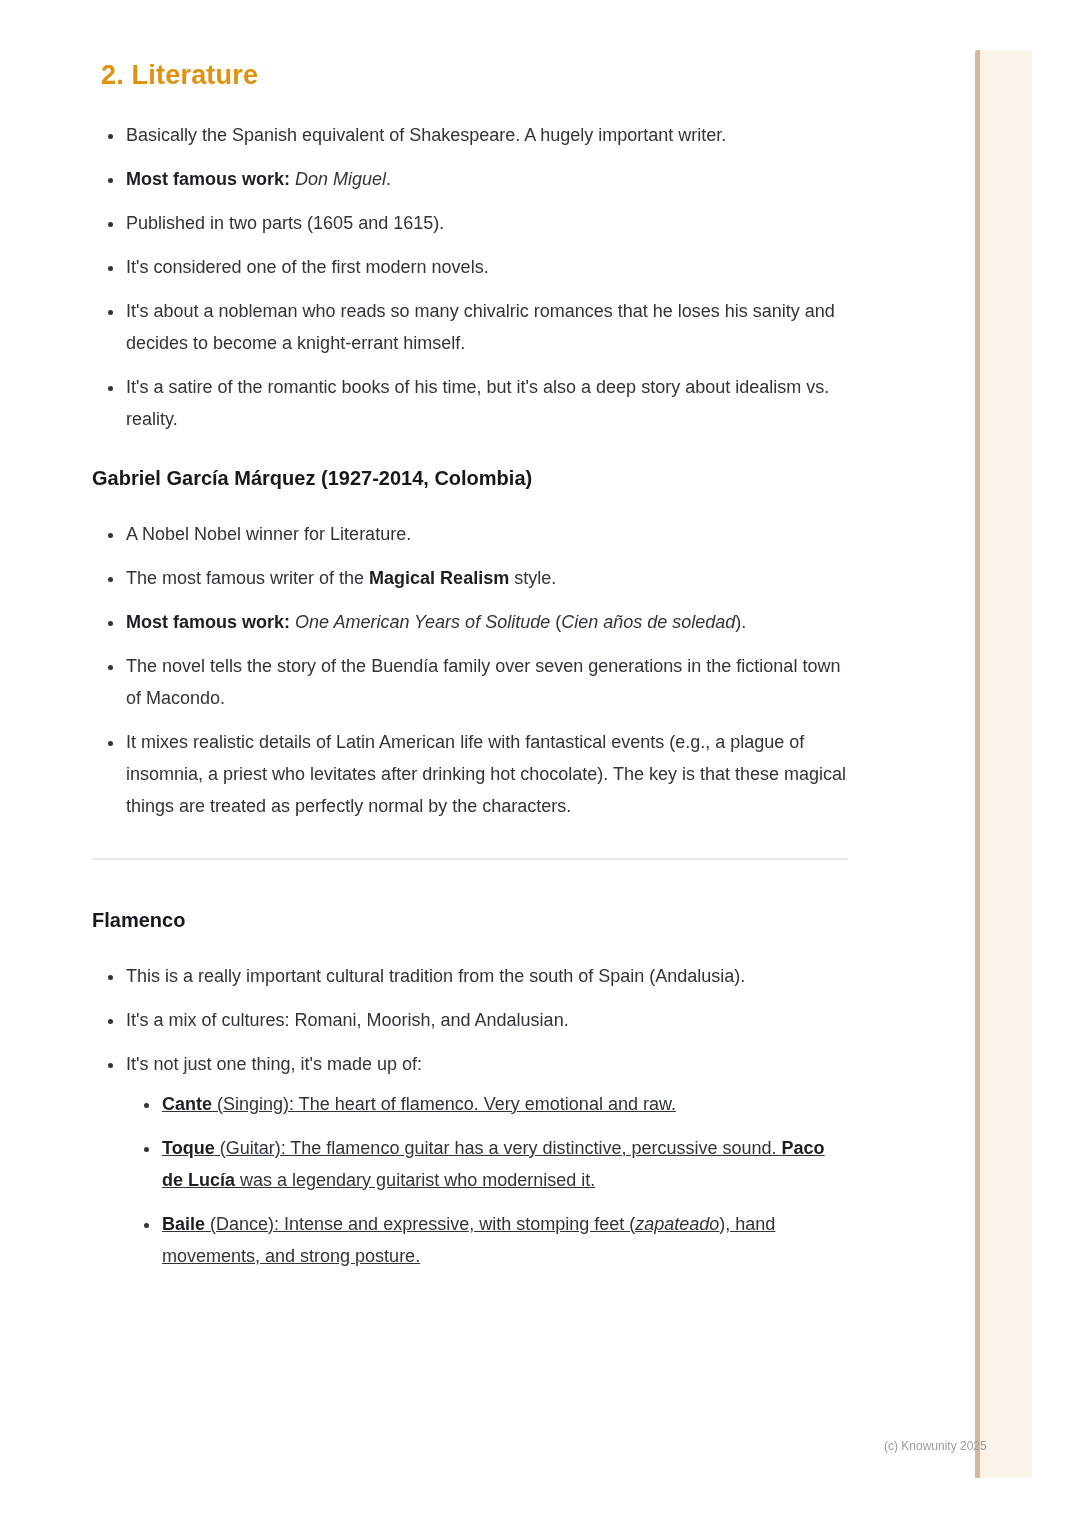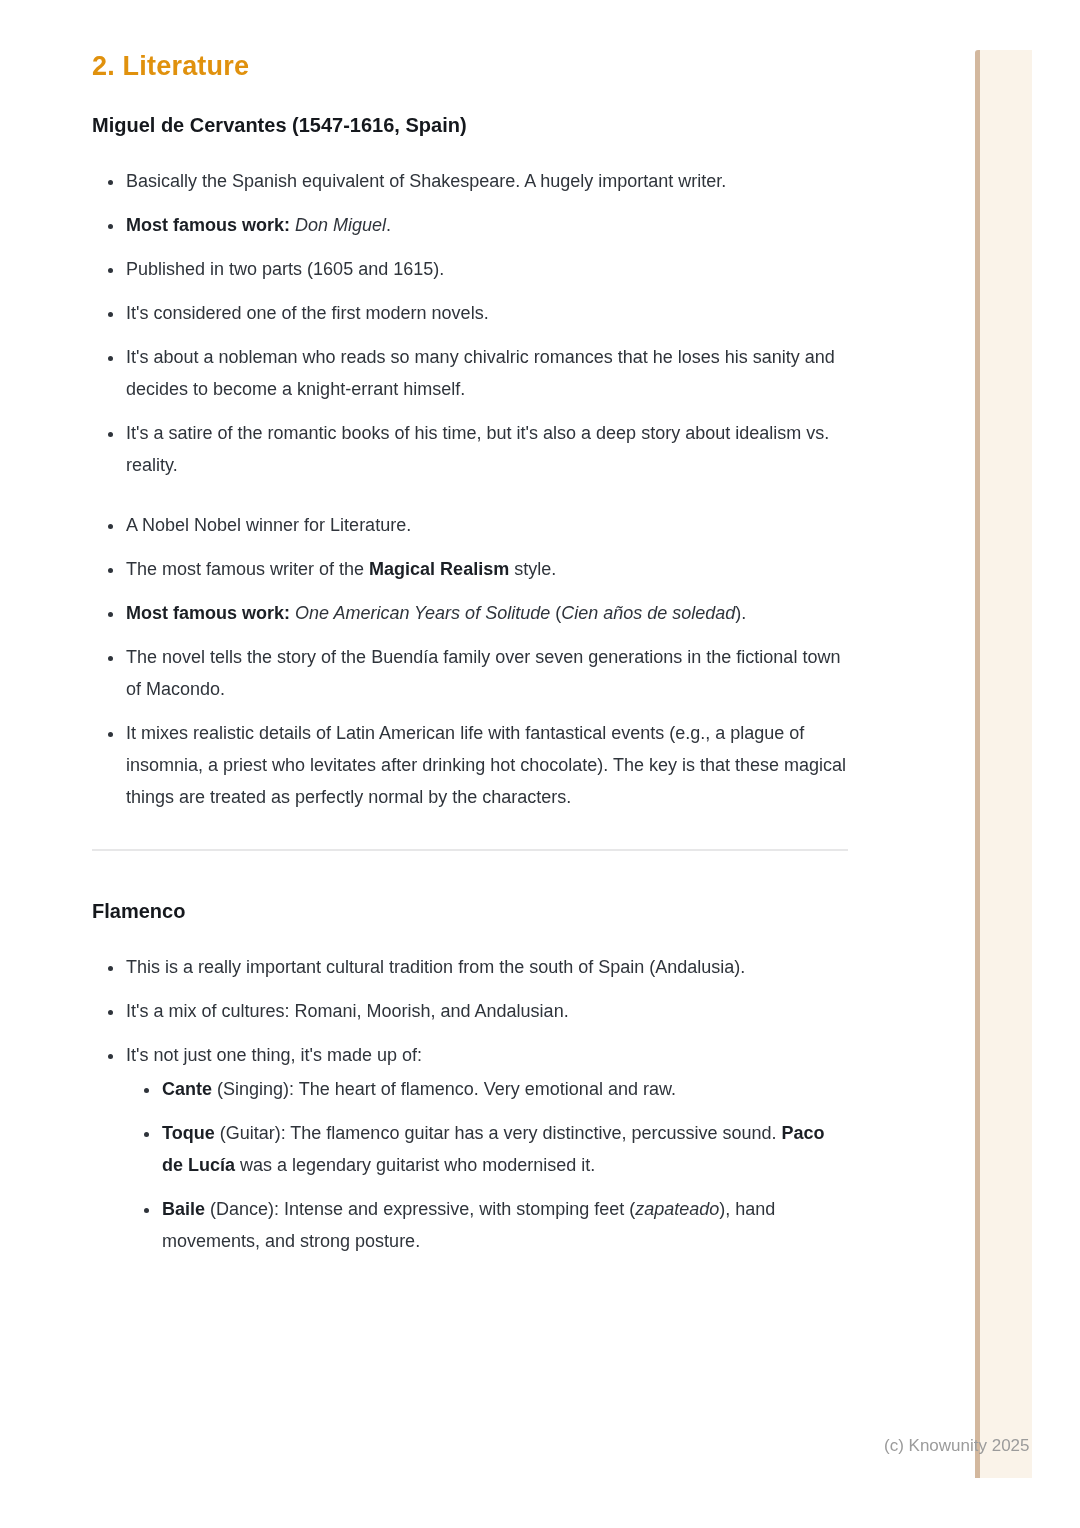--- a/index.html
+++ b/index.html
@@ -17,21 +17,21 @@
   body{
     width:1080px;height:1528px;position:relative;overflow:hidden;
     background:#ffffff;
     font-family:"Liberation Sans","DejaVu Sans",sans-serif;
     -webkit-font-smoothing:antialiased;
   }
   .content{
     position:absolute;left:92px;top:52px;width:756px;
   }
   h2.section-heading{
-    margin:0;
+    margin:9px;
     font-size:27px;font-weight:700;line-height:1.1;
     color:var(--accent);
     letter-spacing:.2px;
   }
   h3.subsection-title{
     margin:31px 0 0;
     font-size:20px;font-weight:700;line-height:1.2;
     color:var(--heading);
   }
   ul.bullet-list{
@@ -44,60 +44,60 @@
     color:var(--text);
     margin:0 0 12px;
     padding-left:2px;
   }
   ul.bullet-list li::marker{color:var(--text);font-size:15px;}
   ul.sub-list{
     list-style:disc;
     margin:2px 0 0;
     padding:0 0 0 34px;
   }
-  ul.sub-list li{margin-top:2px;}
+  ul.sub-list li{margin-top:8px;text-decoration:underline;}
   ul.sub-list li:last-child{margin-bottom:0;}
   .b{font-weight:700;color:var(--bold);}
   .i{font-style:italic;}
   hr.section-divider{
     border:none;border-top:2px solid var(--divider);
     margin:36px 0 48px;
   }
   .next-page-edge{
     position:absolute;
     left:975px;top:50px;width:57px;height:1428px;
     background:var(--edge-fill);
     border-left:5px solid var(--edge-border);
     border-top-left-radius:3px;
     z-index:1;
   }
   .watermark{
     position:absolute;
     top:1437px;left:884px;
-    font-size:17px;line-height:18px;
+    font-size:12px;line-height:18px;
     color:var(--muted);
     z-index:2;
     white-space:nowrap;
   }
 </style>
 </head>
 <body>
 
 <div class="page-root">
   <main class="content" id="content">
       <h2 class="section-heading">2. Literature</h2>
-      <h3 class="subsection-title">Miguel de Cervantes (1547-1616, Spain)</h3>
       <ul class="bullet-list">
         <li><span>Basically the Spanish equivalent of Shakespeare. A hugely important writer.</span></li>
         <li><span class="b">Most famous work:</span><span> </span><span class="i">Don Miguel</span><span>.</span></li>
         <li><span>Published in two parts (1605 and 1615).</span></li>
         <li><span>It's considered one of the first modern novels.</span></li>
         <li><span>It's about a nobleman who reads so many chivalric romances that he loses his sanity and decides to become a knight-errant himself.</span></li>
         <li><span>It's a satire of the romantic books of his time, but it's also a deep story about idealism vs. reality.</span></li>
       </ul>
+      <h3 class="subsection-title">Gabriel García Márquez (1927-2014, Colombia)</h3>
       <ul class="bullet-list">
         <li><span>A Nobel Nobel winner for Literature.</span></li>
         <li><span>The most famous writer of the </span><span class="b">Magical Realism</span><span> style.</span></li>
         <li><span class="b">Most famous work:</span><span> </span><span class="i">One American Years of Solitude</span><span> (</span><span class="i">Cien años de soledad</span><span>).</span></li>
         <li><span>The novel tells the story of the Buendía family over seven generations in the fictional town of Macondo.</span></li>
         <li><span>It mixes realistic details of Latin American life with fantastical events (e.g., a plague of insomnia, a priest who levitates after drinking hot chocolate). The key is that these magical things are treated as perfectly normal by the characters.</span></li>
       </ul>
       <hr class="section-divider">
       <h3 class="subsection-title">Flamenco</h3>
       <ul class="bullet-list">

